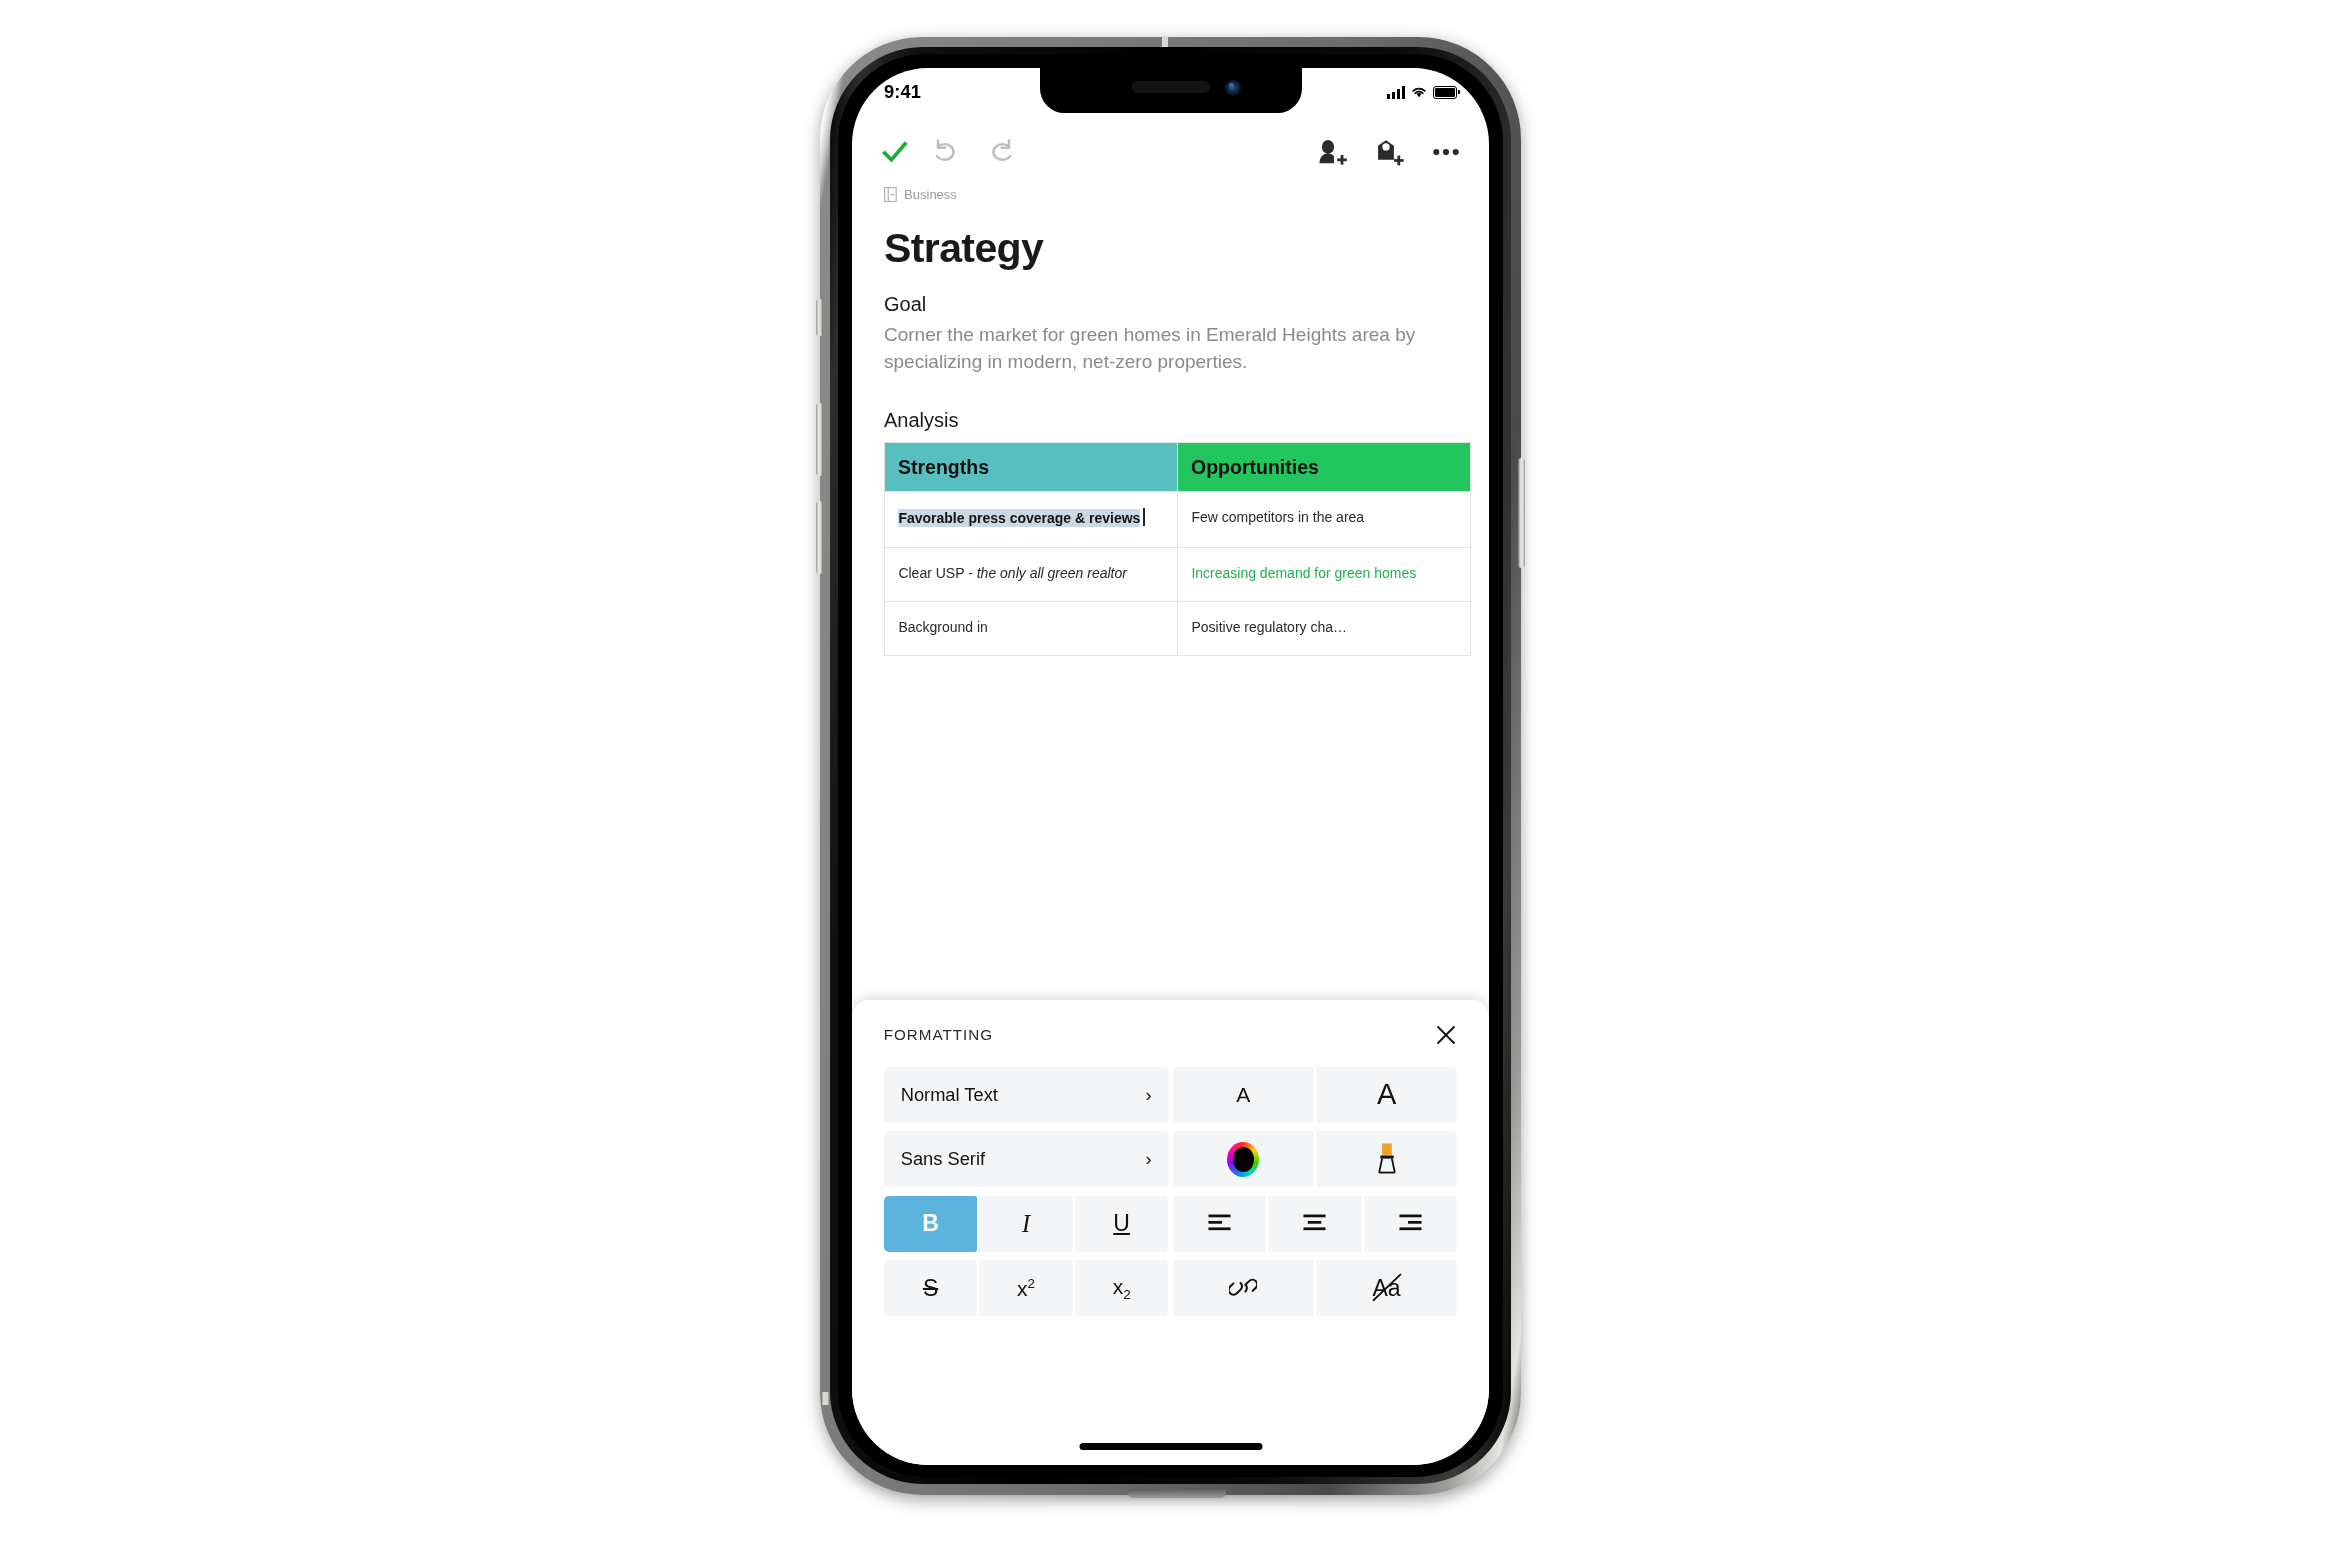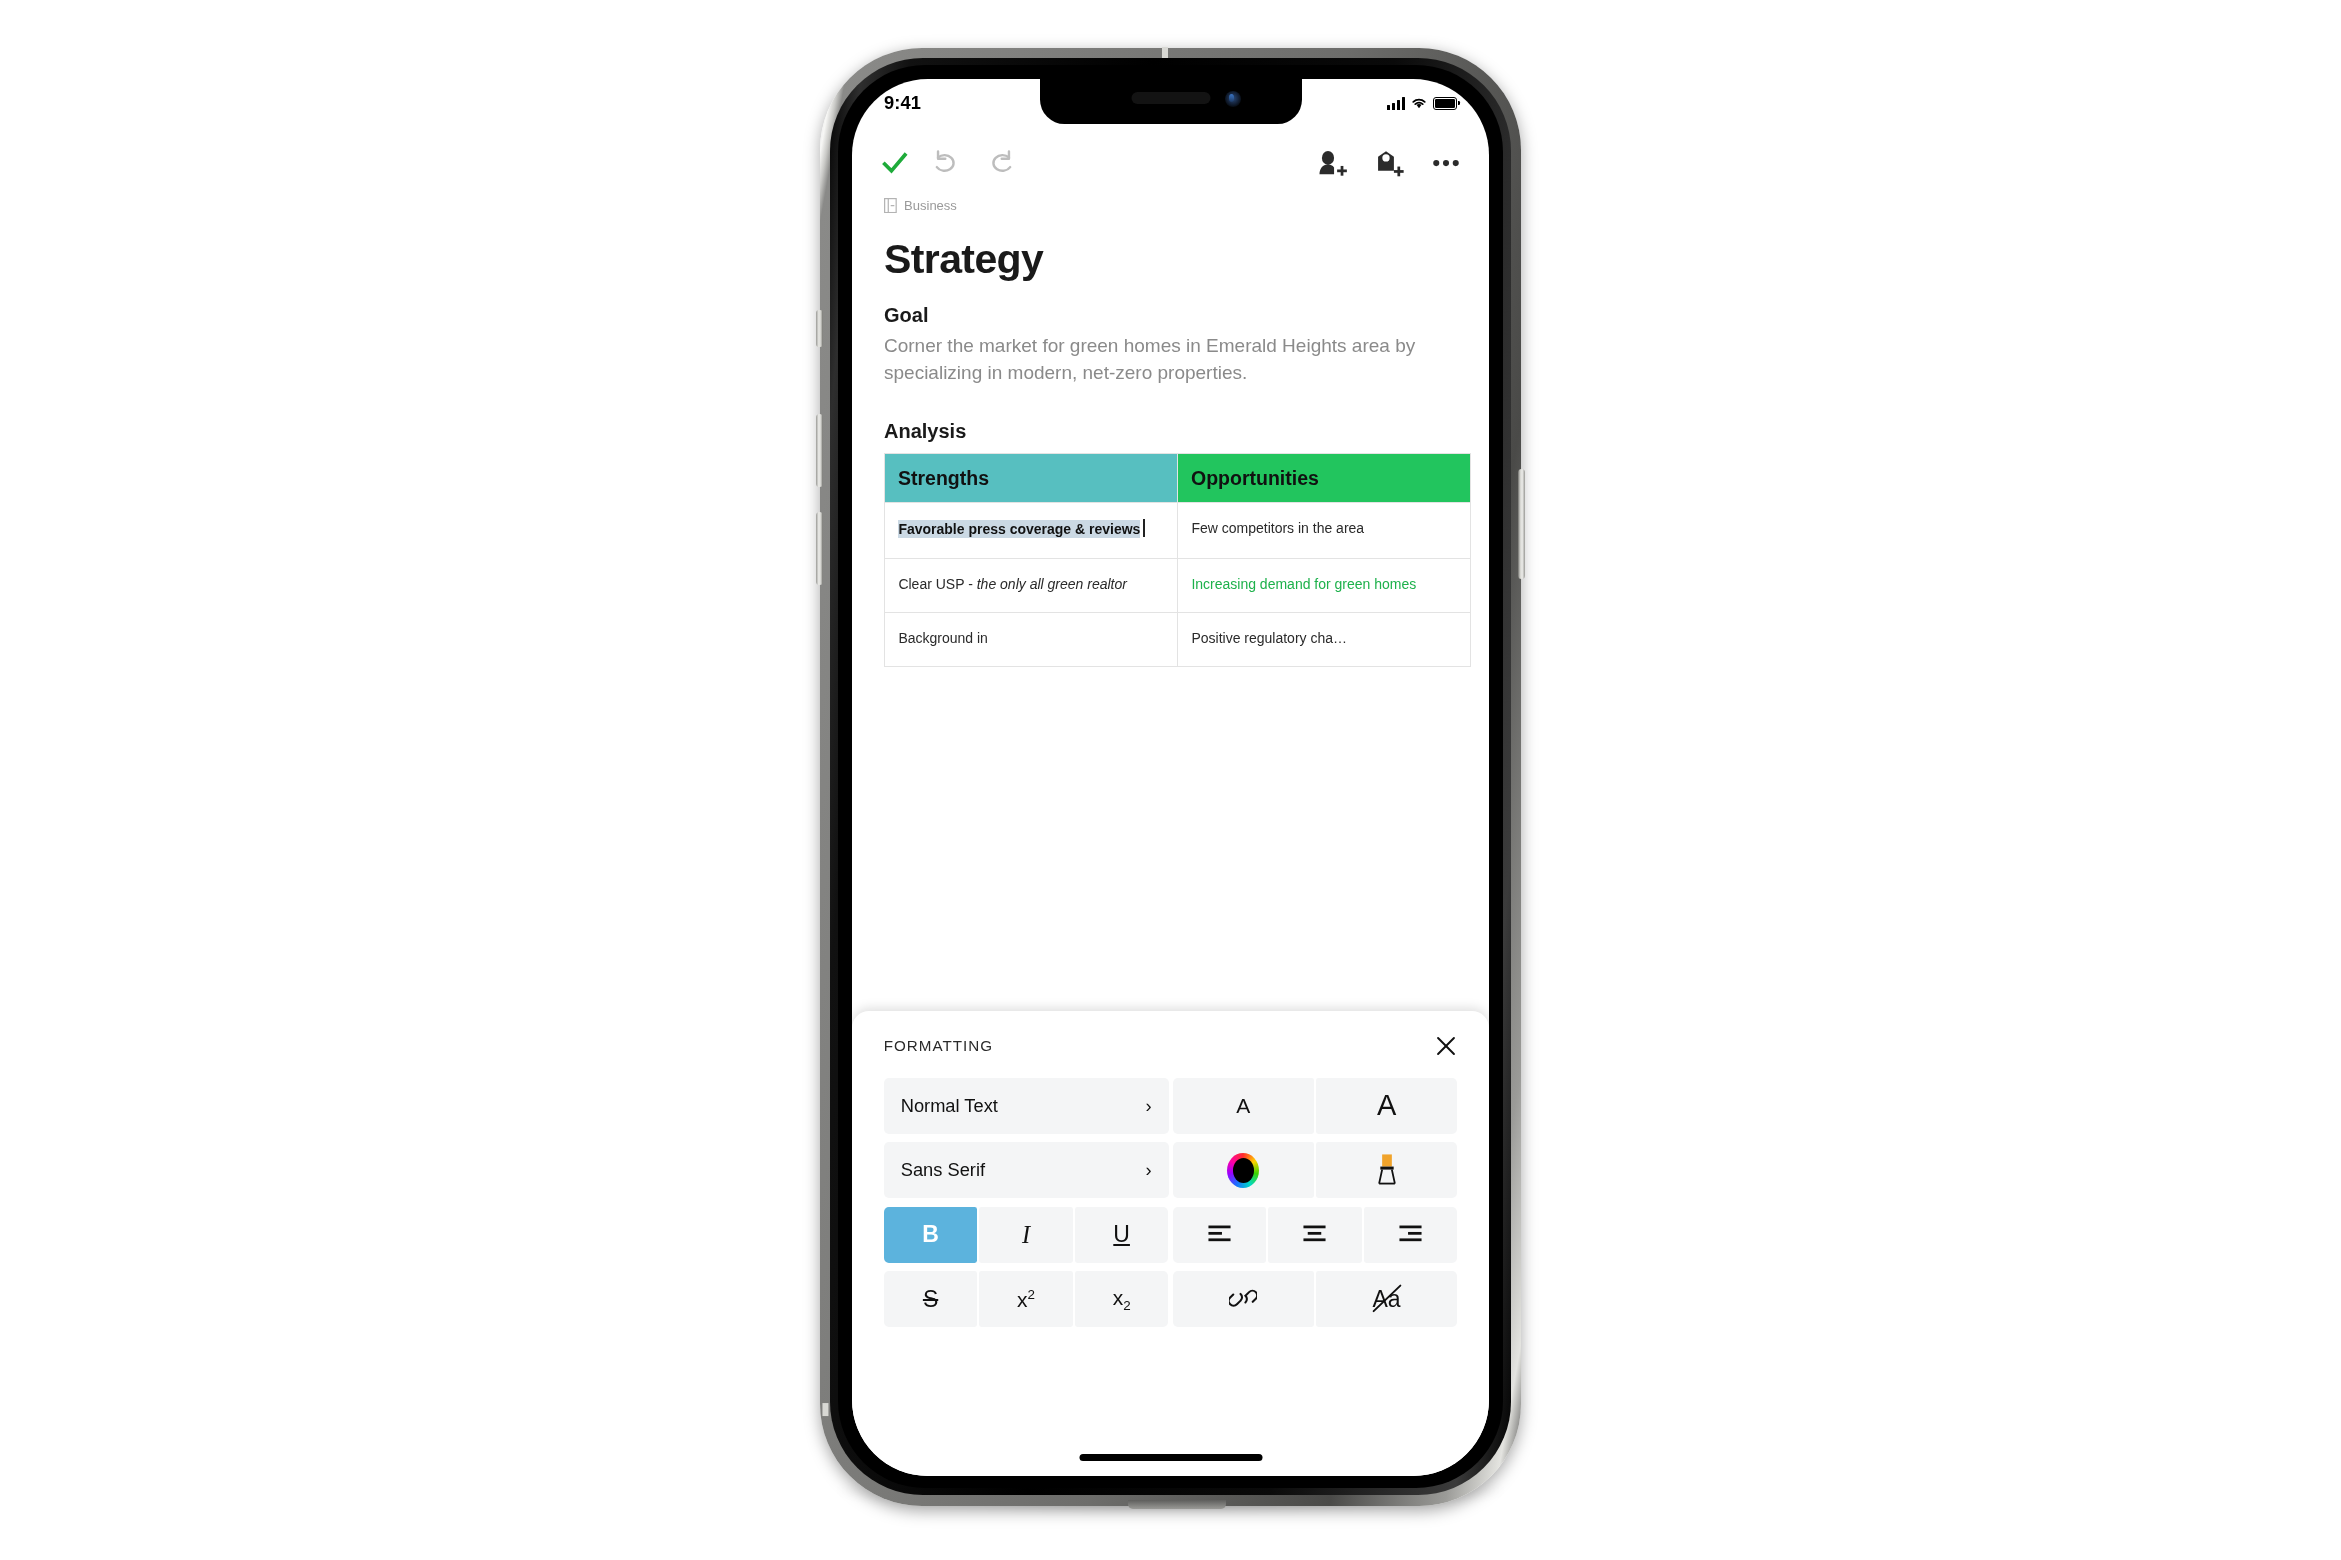--- a/index.html
+++ b/index.html
@@ -8,21 +8,21 @@
     background:#ffffff;
     font-family:"Liberation Sans", sans-serif;
     overflow:hidden;
     position:relative;
   }
 
   
   #device{
     position:absolute;
     left:820px; top:37px;
-    width:743px; height:1470px;margin-top:11px;
+    width:743px; height:1470px;
   }
 
   
   .device-shadow{
     position:absolute;
     left:18.3px; top:1421px;
     width:665px; height:43px;
     background:radial-gradient(ellipse at 50% 50%, rgba(0,0,0,0.30) 0%, rgba(0,0,0,0.10) 50%, rgba(0,0,0,0) 72%);
     filter:blur(3.7px);
   }
@@ -141,21 +141,21 @@
   .breadcrumb{
     display:flex; align-items:center; gap:7.3px;
     color:#9a9a9a; font-size:13px; margin-top:8.5px;
   }
   .notebook-icon{width:12.8px;height:15.2px;position:relative;}
   .doc-title{
     font-size:41px; font-weight:700; color:#1a1a1a;
     margin:25.6px 0 0 0; letter-spacing:-0.6px; line-height:1;
   }
   .h2{
-    font-size:20px; font-weight:700; color:#1a1a1a;
+    font-size:20px; font-weight:400; color:#1a1a1a;
     margin:24.4px 0 0 0;
   }
   .para{
     font-size:19px; color:#8a8a8a; line-height:1.42; margin:6.1px 0 0 0;
     max-width:579px;
   }
   .h2.analysis{ margin-top:33px; }
 
   
   table.swot{

